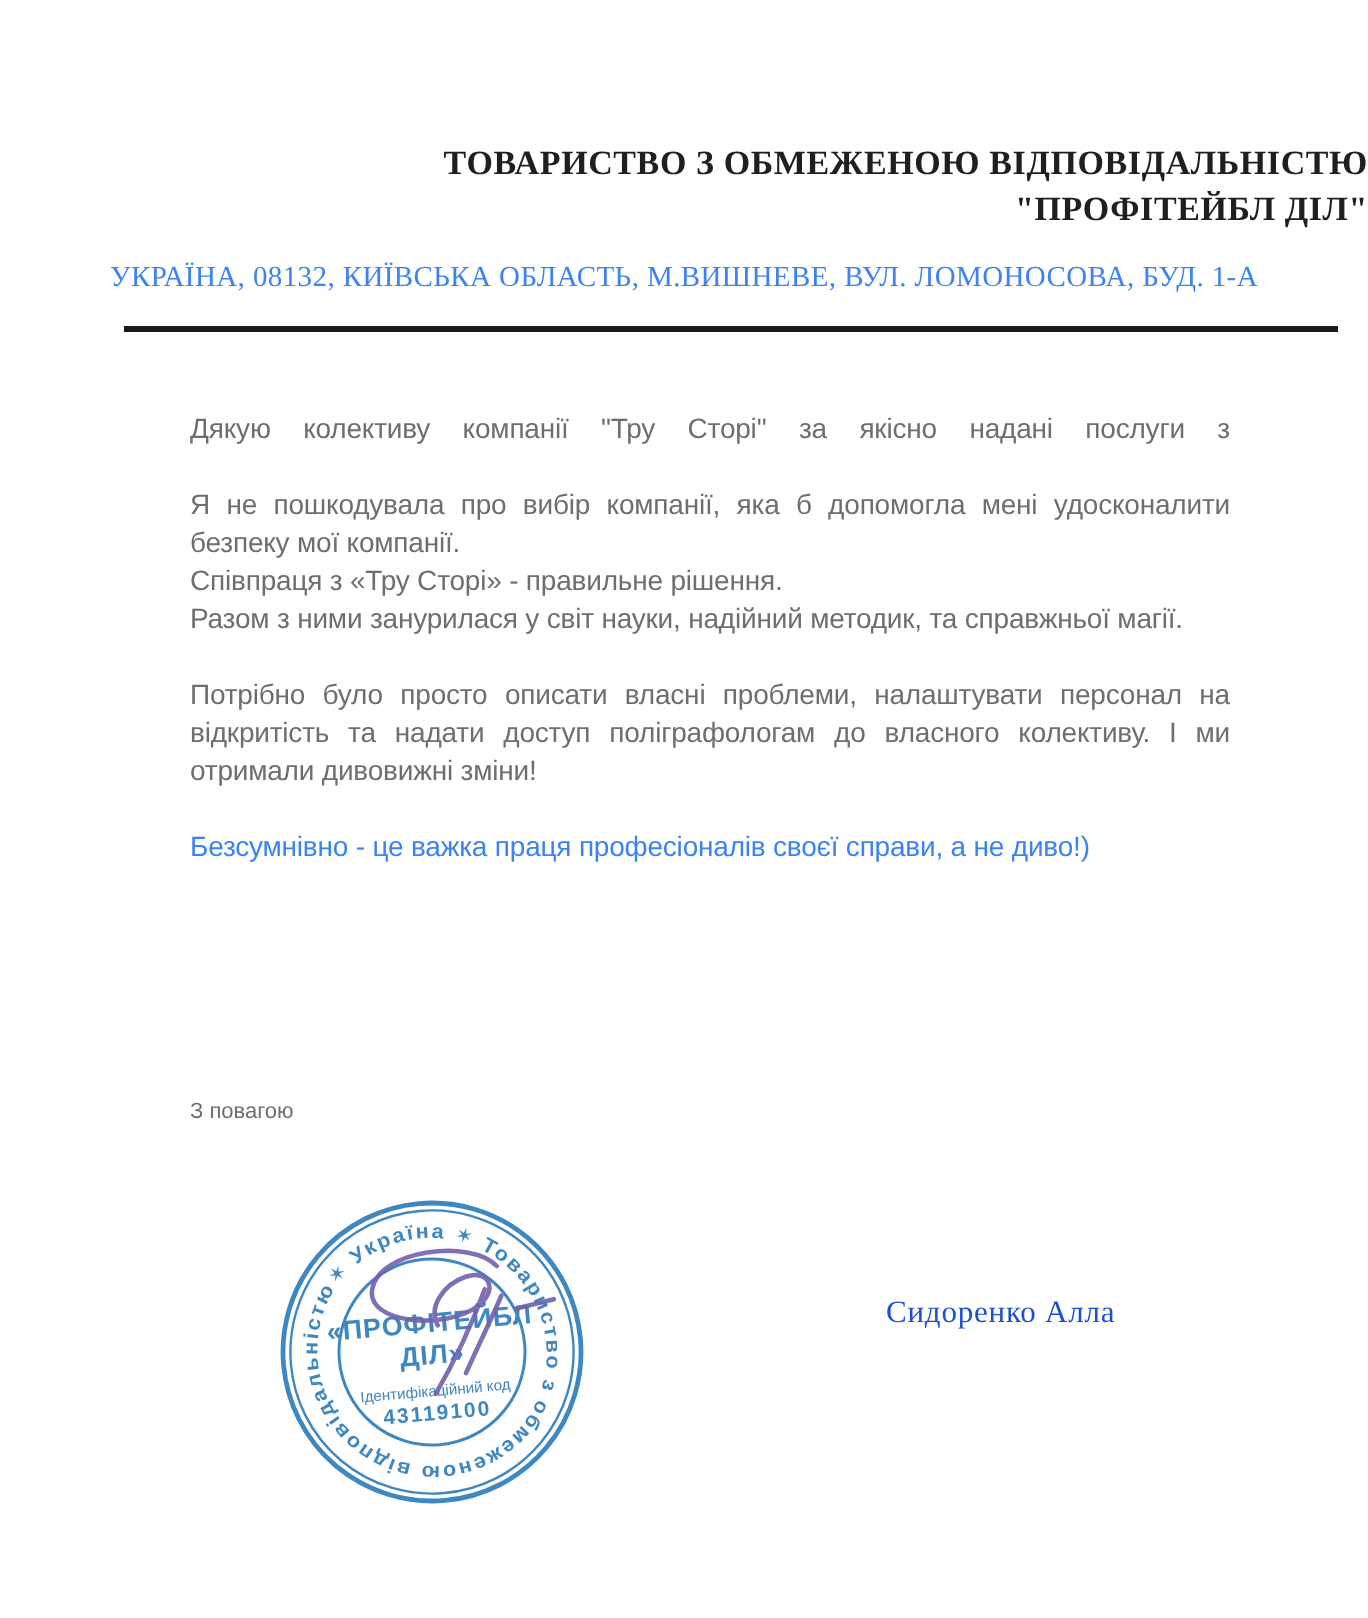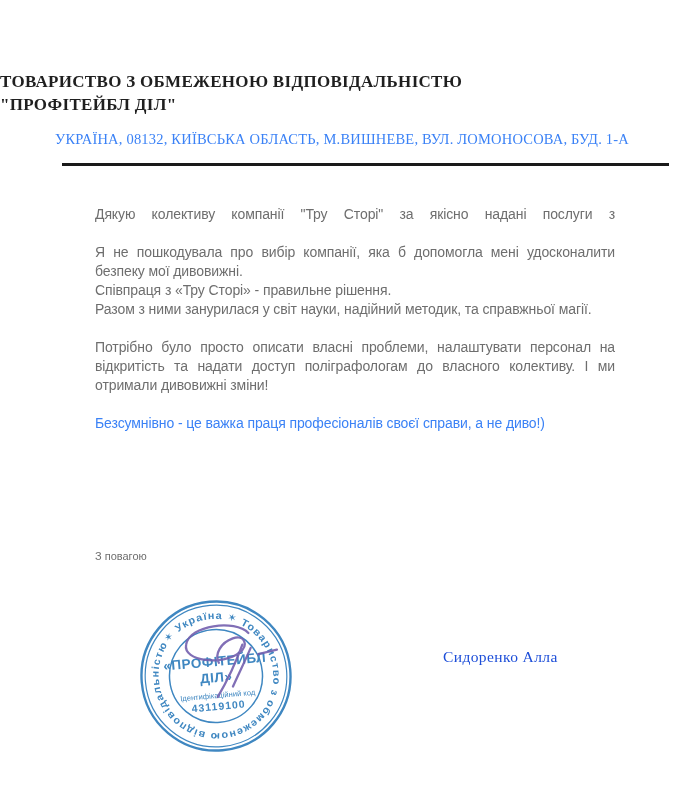--- a/index.html
+++ b/index.html
@@ -5,21 +5,21 @@
   html,body{margin:0;padding:0;background:#ffffff;}
   .page{
     position:relative;
     width:684px;height:809px;
     background:#ffffff;
     overflow:hidden;
     font-family:"Liberation Sans","DejaVu Sans",sans-serif;
   }
   .company-name{
     position:absolute;top:70px;left:0;width:100%;
-    text-align:left;
+    text-align:right;
     font-family:"Liberation Serif","DejaVu Serif",serif;
     font-weight:bold;font-size:17px;line-height:23px;
     color:#1f1f1f;letter-spacing:.3px;
   }
   .address{
     position:absolute;top:131px;left:0;width:100%;
     text-align:center;
     font-family:"Liberation Serif","DejaVu Serif",serif;
     font-size:14.5px;color:#3b82f6;letter-spacing:.2px;
   }
@@ -66,21 +66,21 @@
 
   <div class="rule"></div>
 
   <div class="body-text" id="letter-body">
       <div>
         <div class="line j">Дякую колективу компанії "Тру Сторі" за якісно надані послуги з</div>
       </div>
       <div class="pgap"></div>
       <div>
         <div class="line j">Я не пошкодувала про вибір компанії, яка б допомогла мені удосконалити</div>
-        <div class="line">безпеку мої дивовижні.</div>
+        <div class="line">безпеку мої компанії.</div>
         <div class="line">Співпраця з «Тру Сторі» - правильне рішення.</div>
         <div class="line">Разом з ними занурилася у світ науки, надійний методик, та справжньої магії.</div>
       </div>
       <div class="pgap"></div>
       <div>
         <div class="line j">Потрібно було просто описати власні проблеми, налаштувати персонал на</div>
         <div class="line j">відкритість та надати доступ поліграфологам до власного колективу. І ми</div>
         <div class="line">отримали дивовижні зміни!</div>
       </div>
       <div class="pgap"></div>

